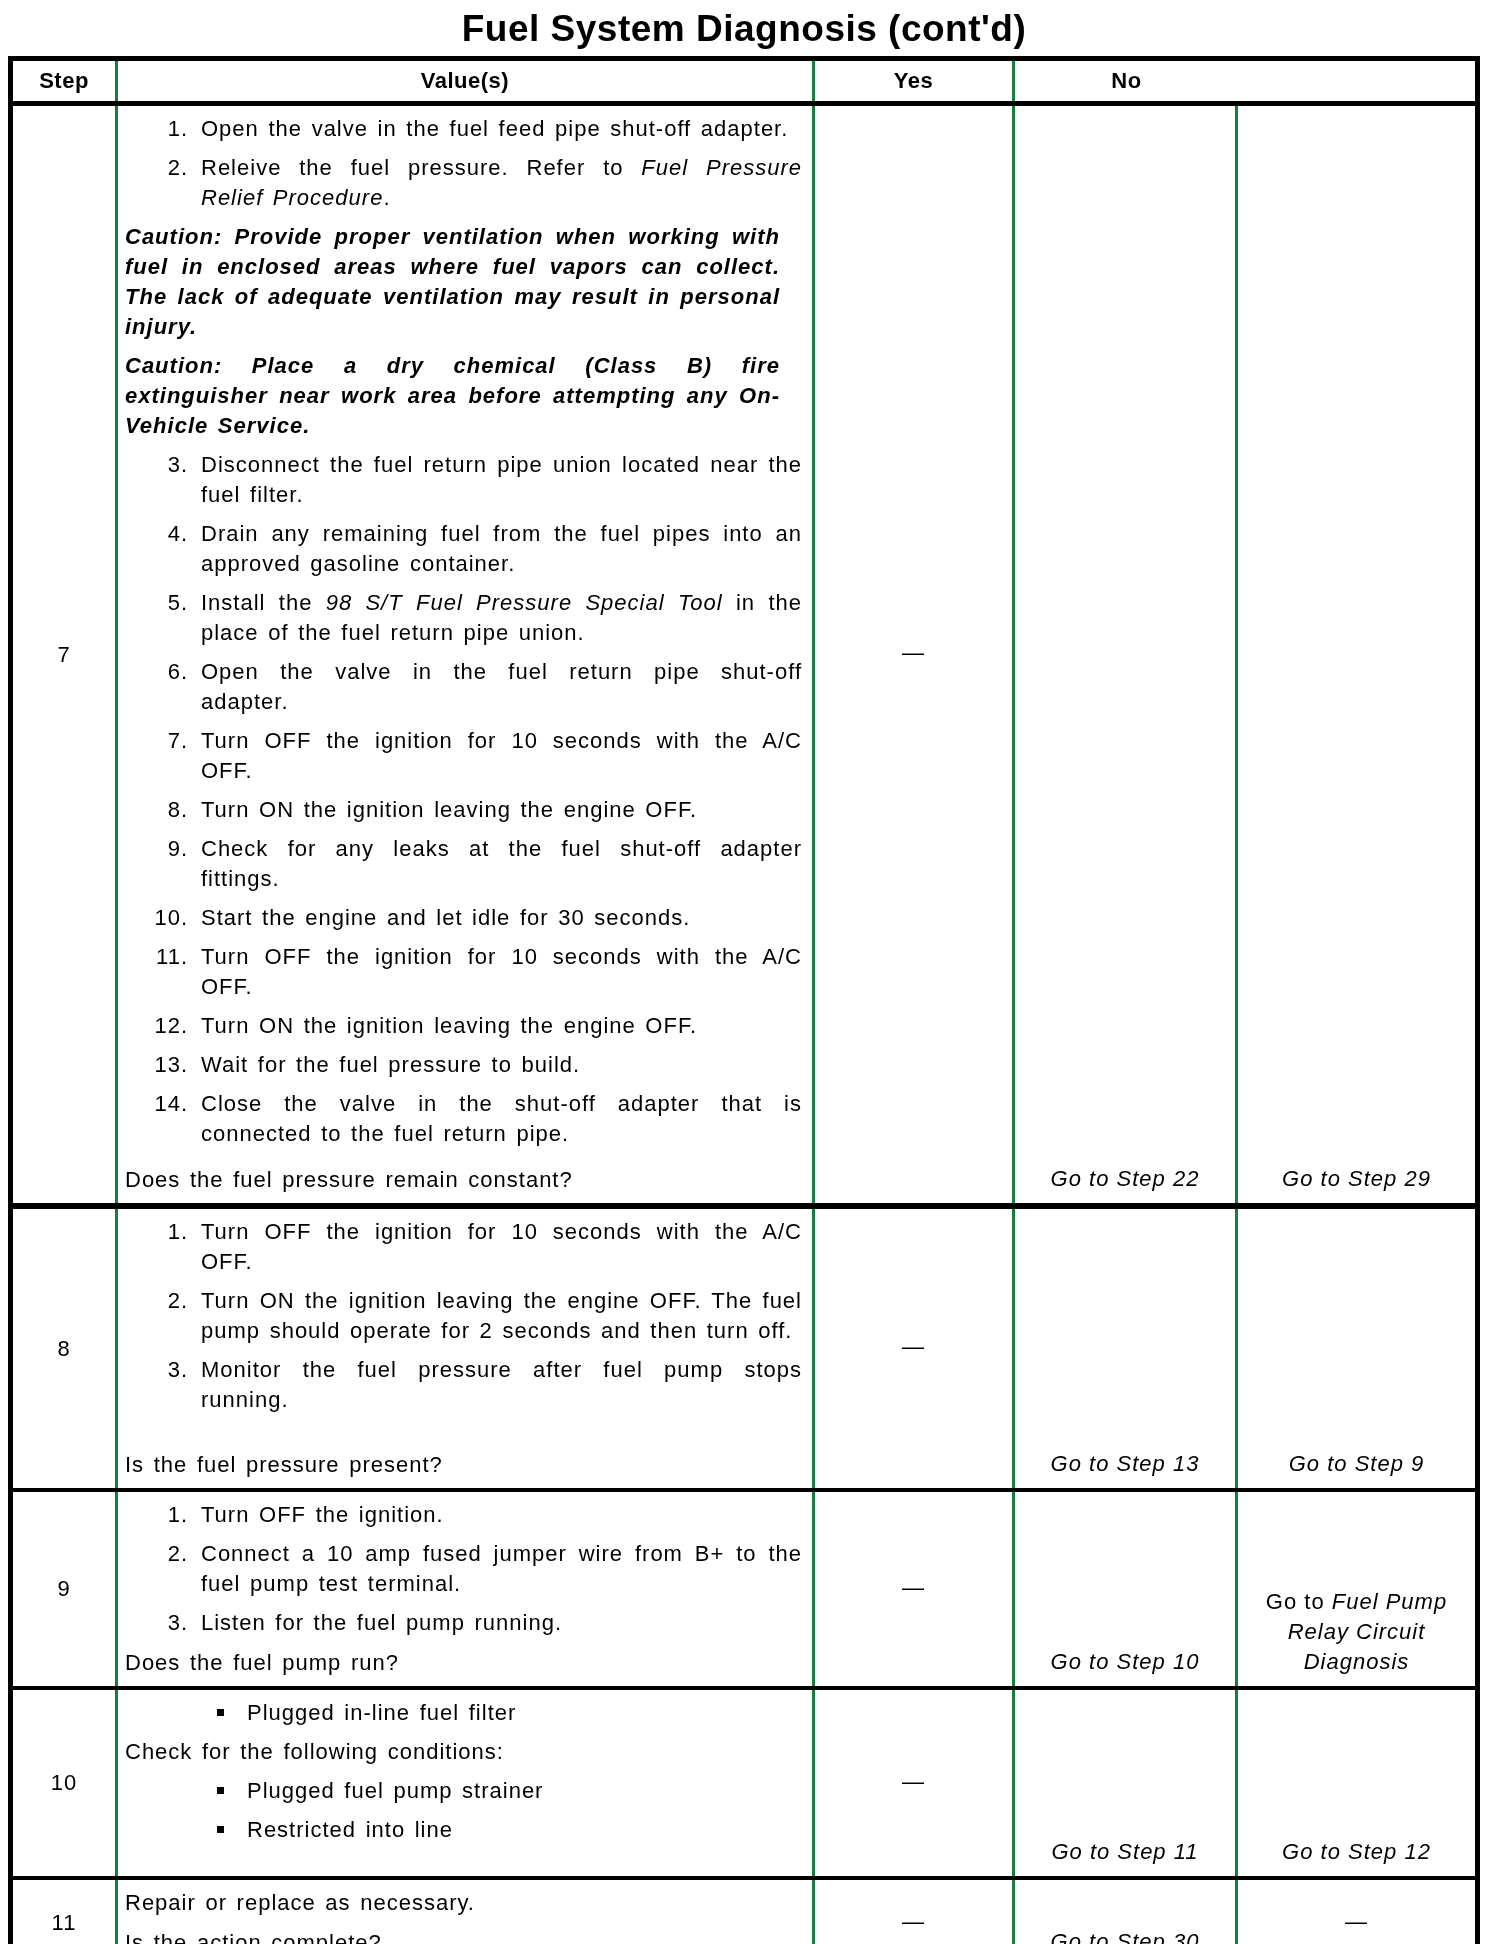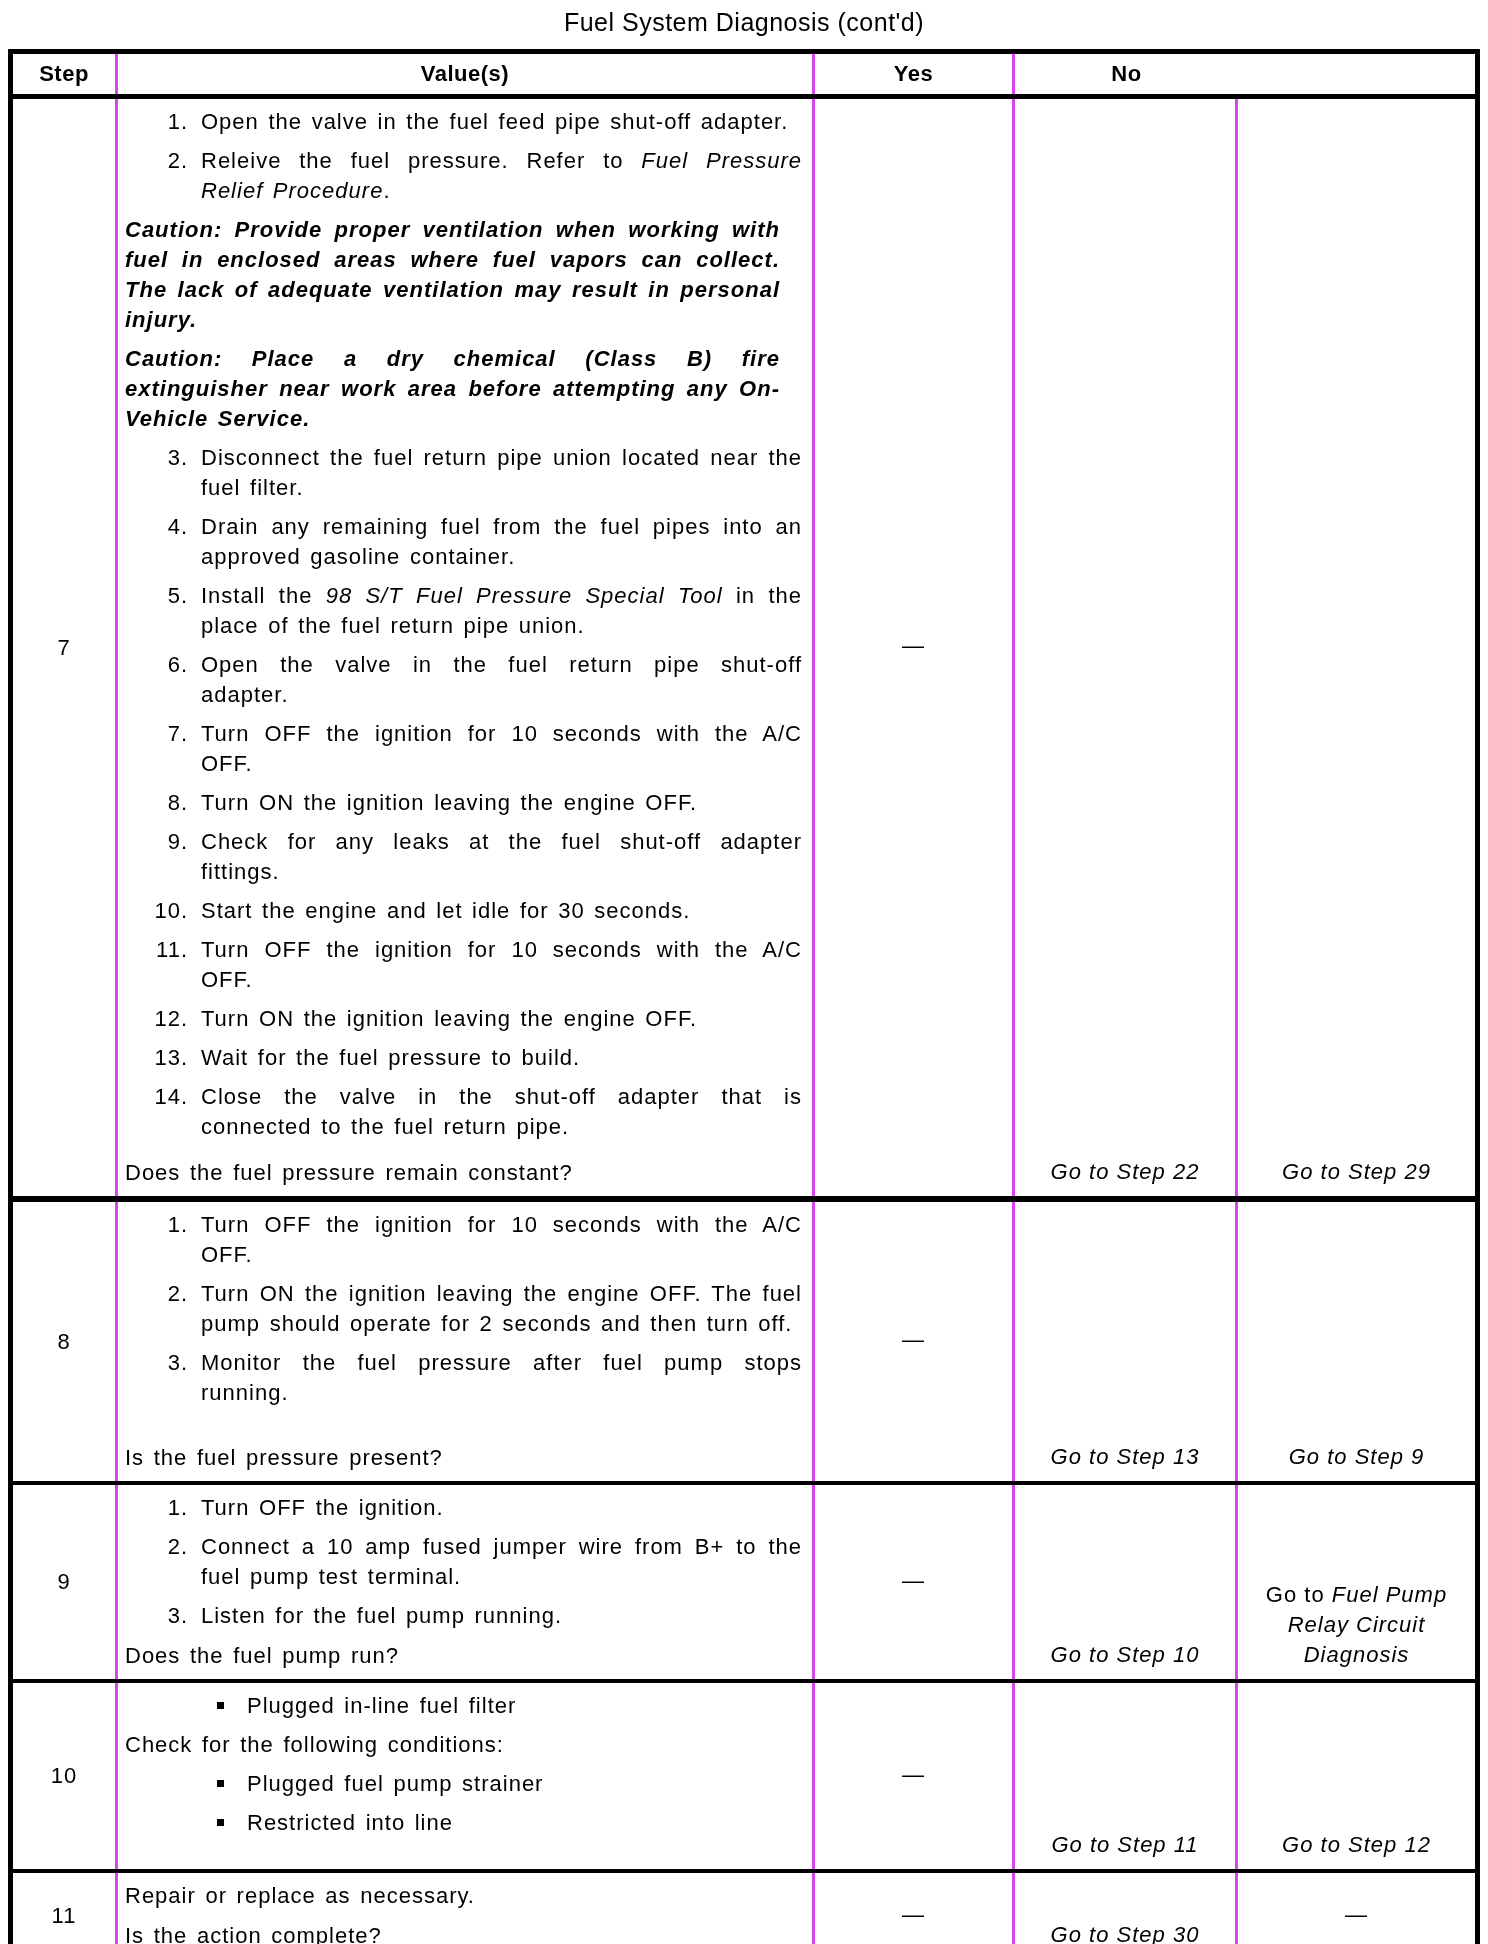--- a/index.html
+++ b/index.html
@@ -5,25 +5,25 @@
   * { box-sizing: border-box; margin: 0; padding: 0; }
   html, body { background: #ffffff; }
   body {
     font-family: "Liberation Sans", "DejaVu Sans", sans-serif;
     color: #000;
     width: 1488px;
   }
   .page { width: 1488px; min-height: 1944px; background: #fff; padding-top: 8px; }
 
   .title {
-    font-size: 25px;
-    font-weight: normal;
+    font-size: 37px;
+    font-weight: bold;
     text-align: center;
     letter-spacing: 0.5px;
-    margin-bottom: 12px;
+    margin-bottom: 6px;
   }
 
   .dtable {
     width: 1472px;
     margin-left: 8px;
     border: 5px solid #000;
   }
 
   .trow {
     display: grid;
@@ -31,21 +31,21 @@
     border-bottom: 4px solid #000;
   }
   #rows .trow:last-child { border-bottom: none; }
   .trow.header { border-bottom: 5px solid #000; min-height: 45px; }
   #rows .trow:nth-child(1) { min-height: 1103px; border-bottom: 6px solid #000; }
   #rows .trow:nth-child(2) { min-height: 283px; }
   #rows .trow:nth-child(3) { min-height: 190px; }
   #rows .trow:nth-child(4) { min-height: 190px; }
   #rows .trow:nth-child(5) { min-height: 73px; }
 
-  .cell { border-right: 3px solid #d946ef; }
+  .cell { border-right: 3px solid #15803d; }
   .trow .cell:last-child { border-right: none; }
 
   .hcell {
     display: flex; align-items: center; justify-content: center;
     font-weight: bold; font-size: 22px; letter-spacing: 0.5px;
   }
 
   .step-cell {
     display: flex; align-items: center; justify-content: center;
     font-size: 22px; letter-spacing: 1px;

